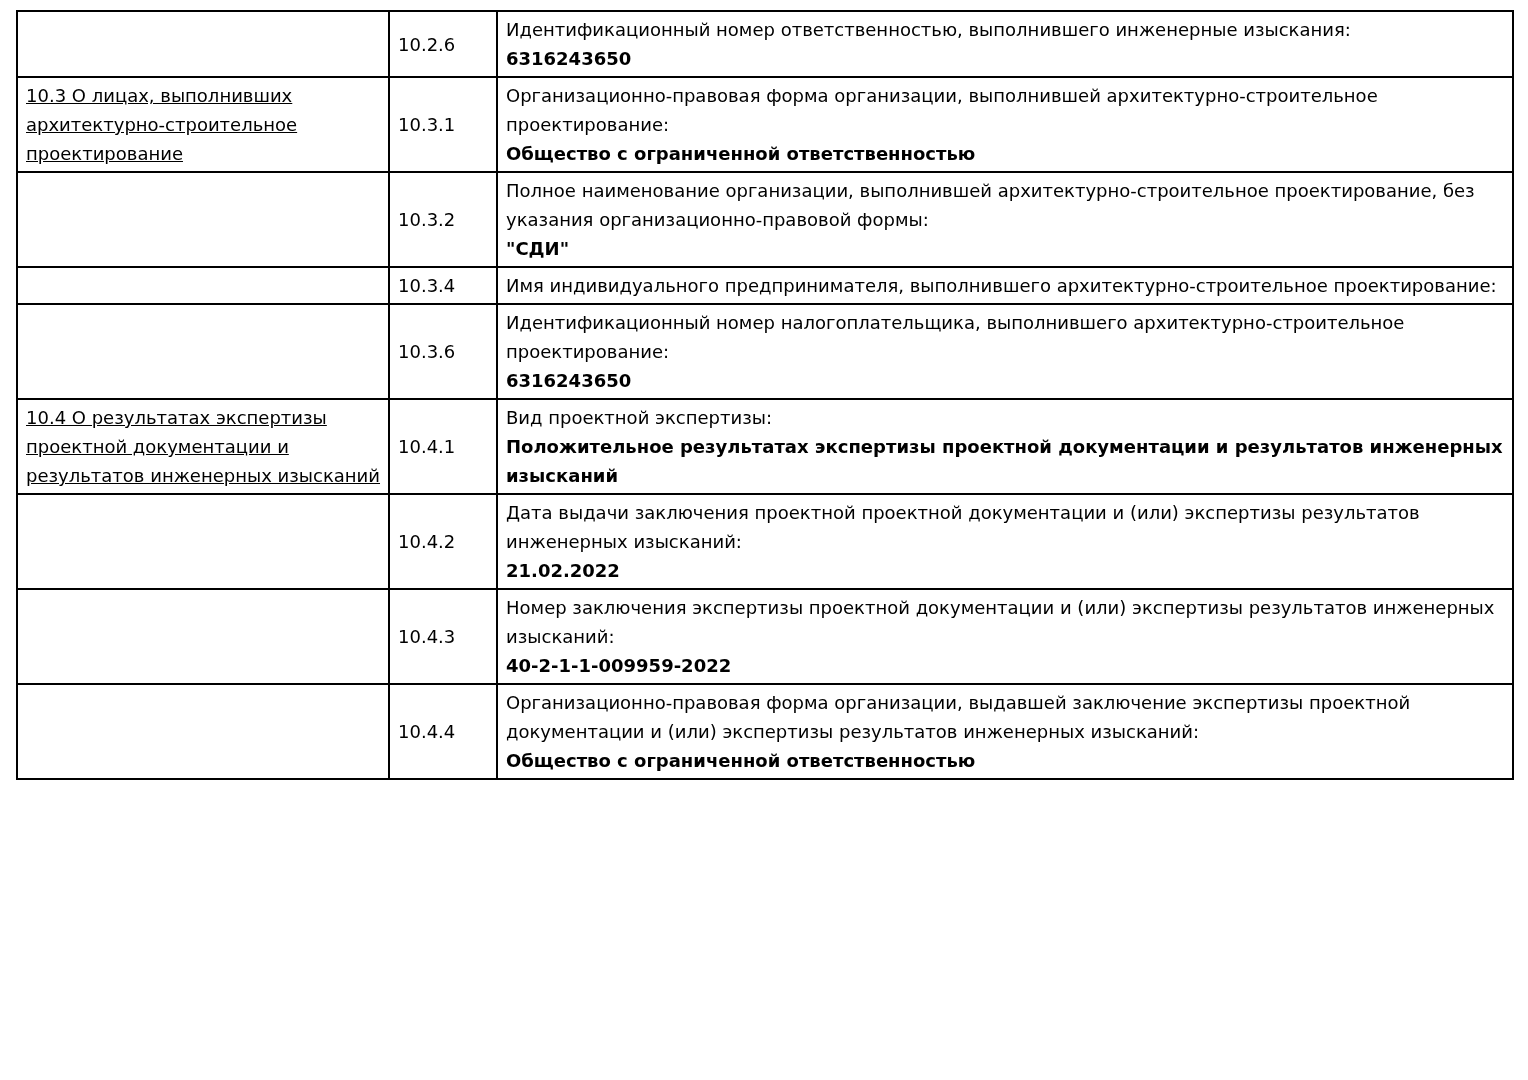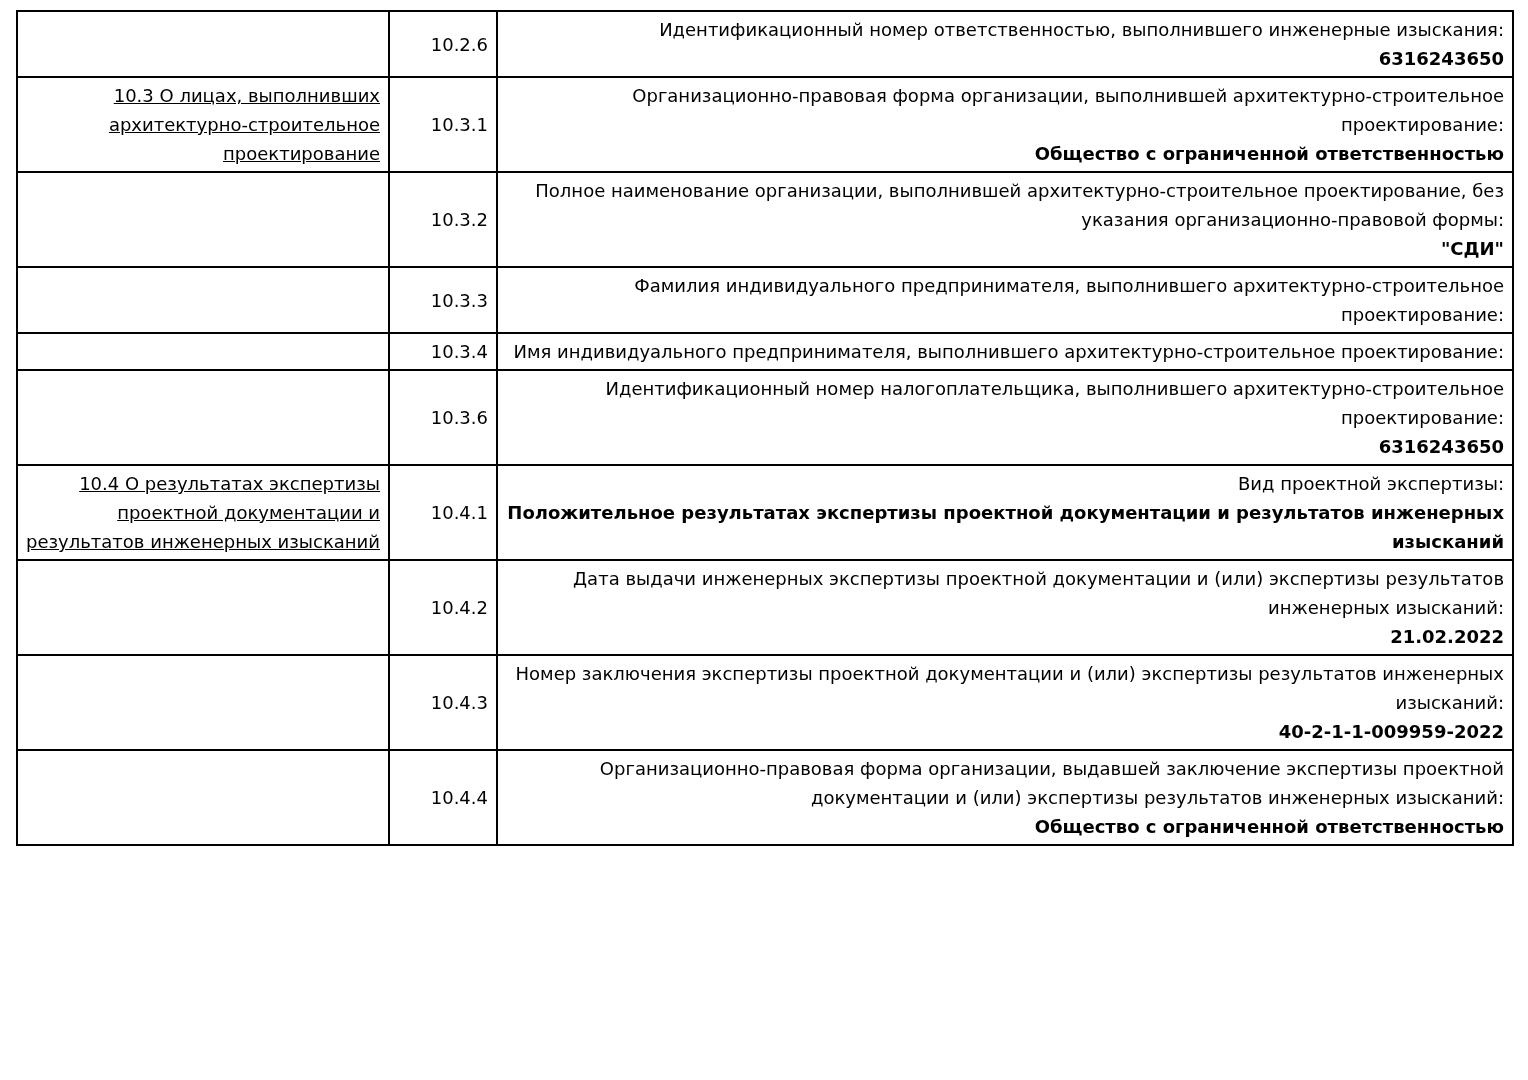--- a/index.html
+++ b/index.html
@@ -12,21 +12,20 @@
   }
   .page {
     box-sizing: border-box;
     width: 1528px;
     height: 1080px;
     padding: 10px 16px 0 16px;
     font-family: "DejaVu Sans", "Liberation Sans", sans-serif;
     font-size: 18px;
     line-height: 29px;
     color: #000000;
-    text-align: right;
   }
   table.decl-table {
     border-collapse: collapse;
     width: 1496px;
     table-layout: fixed;
   }
   table.decl-table td {
     border: 2px solid #000000;
     vertical-align: middle;
     padding: 3px 8px;
@@ -80,28 +79,20 @@
 
       <tr>
         <td class="section-cell"><span></span></td>
         <td class="code-cell"><span>10.3.2</span></td>
         <td class="content-cell">
           <div class="field-label">Полное наименование организации, выполнившей архитектурно-строительное проектирование, без указания организационно-правовой формы:</div>
           <div class="field-value">"СДИ"</div>
         </td>
       </tr>
 
-      <tr>
-        <td class="section-cell"><span></span></td>
-        <td class="code-cell"><span>10.3.3</span></td>
-        <td class="content-cell">
-          <div class="field-label">Фамилия индивидуального предпринимателя, выполнившего архитектурно-строительное проектирование:</div>
-
-        </td>
-      </tr>
 
       <tr>
         <td class="section-cell"><span></span></td>
         <td class="code-cell"><span>10.3.4</span></td>
         <td class="content-cell">
           <div class="field-label">Имя индивидуального предпринимателя, выполнившего архитектурно-строительное проектирование:</div>
 
         </td>
       </tr>
 
@@ -121,21 +112,21 @@
         <td class="content-cell">
           <div class="field-label">Вид проектной экспертизы:</div>
           <div class="field-value">Положительное результатах экспертизы проектной документации и результатов инженерных изысканий</div>
         </td>
       </tr>
 
       <tr>
         <td class="section-cell"><span></span></td>
         <td class="code-cell"><span>10.4.2</span></td>
         <td class="content-cell">
-          <div class="field-label">Дата выдачи инженерных экспертизы проектной документации и (или) экспертизы результатов инженерных изысканий:</div>
+          <div class="field-label">Дата выдачи заключения проектной проектной документации и (или) экспертизы результатов инженерных изысканий:</div>
           <div class="field-value">21.02.2022</div>
         </td>
       </tr>
 
       <tr>
         <td class="section-cell"><span></span></td>
         <td class="code-cell"><span>10.4.3</span></td>
         <td class="content-cell">
           <div class="field-label">Номер заключения экспертизы проектной документации и (или) экспертизы результатов инженерных изысканий:</div>
           <div class="field-value">40-2-1-1-009959-2022</div>

